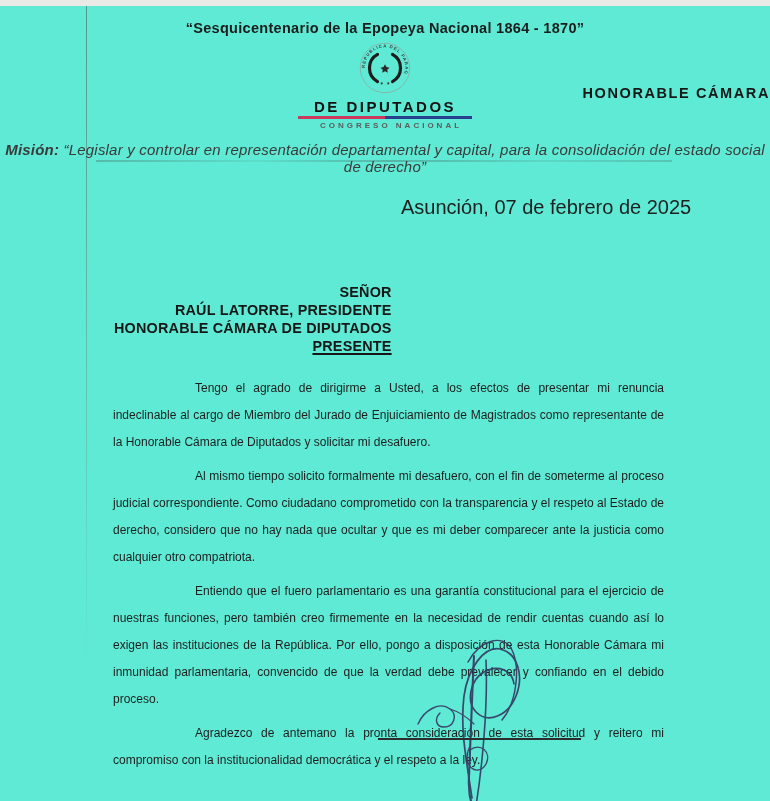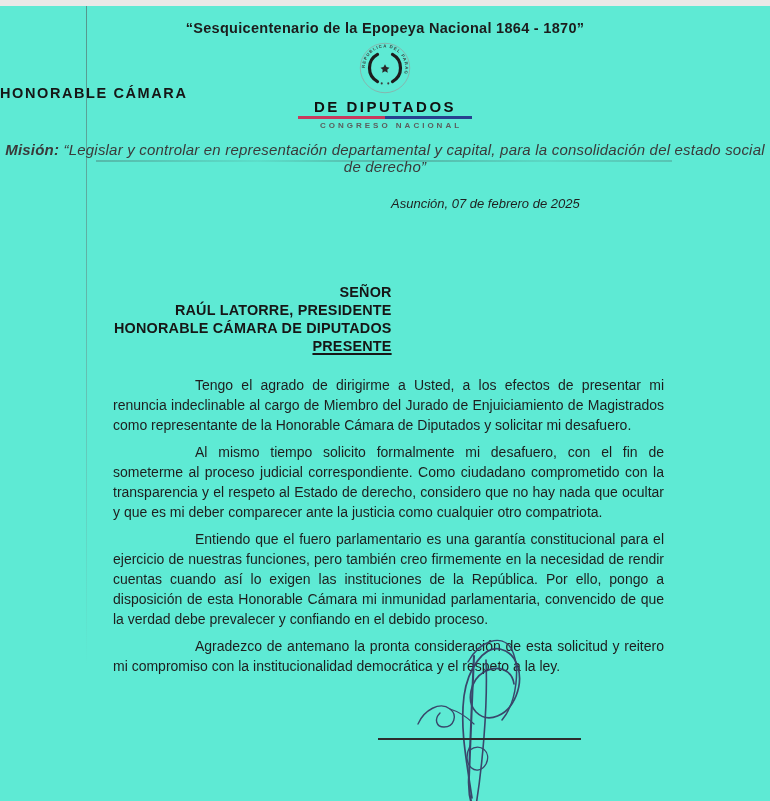--- a/index.html
+++ b/index.html
@@ -24,21 +24,21 @@
     background:linear-gradient(180deg,rgba(80,80,80,.55),rgba(110,110,110,.35) 55%,rgba(150,150,150,0));
   }
   
   .motto{
     position:absolute;top:14px;left:0;right:0;
     text-align:center;font-weight:bold;font-size:14.5px;
     letter-spacing:.3px;color:#1c1c1c;
   }
   .seal{position:absolute;top:34px;left:357px;width:56px;height:56px;}
   .org-line1{
-    position:absolute;top:79px;left:0;right:0;text-align:left;
+    position:absolute;top:79px;left:0;right:0;text-align:right;
     font-weight:bold;font-size:14.5px;letter-spacing:1.6px;color:#161616;
   }
   .org-line2{
     position:absolute;top:92px;left:0;right:0;text-align:center;
     font-weight:bold;font-size:15px;letter-spacing:2.5px;color:#111;
   }
   .org-underline{
     position:absolute;top:110px;left:298px;width:174px;height:3px;
     display:flex;
   }
@@ -52,37 +52,37 @@
     position:absolute;top:135px;left:0;right:0;text-align:center;
     font-style:italic;font-size:15px;color:#3a3a3a;letter-spacing:.2px;
   }
   .mission .mission-label{font-weight:bold;}
   .header-rule{
     position:absolute;top:154px;left:96px;right:98px;height:2px;
     background:linear-gradient(90deg,rgba(60,60,60,.28),rgba(60,60,60,.07) 28%,rgba(60,60,60,.30) 52%,rgba(60,60,60,.10) 78%,rgba(60,60,60,.22));
   }
   
   .dateline{
-    position:absolute;top:190px;left:391px;
-    font-size:13px;color:#1f1f1f;font-style:italic;
+    position:absolute;top:190px;left:401px;
+    font-size:20px;color:#1f1f1f;
   }
   .recipient{
     position:absolute;top:277px;left:114px;
     font-weight:bold;font-size:14.4px;line-height:18px;color:#161616;
     letter-spacing:.2px;
     text-align:right;
   }
   .recipient .underlined{
     text-decoration:underline;
     text-decoration-thickness:1.5px;
     text-underline-offset:2px;
   }
   .body-text{
     position:absolute;top:369px;left:113px;width:551px;
-    font-size:14px;line-height:20px;text-align:justify;color:#1e1e1e;
+    font-size:12px;line-height:27px;text-align:justify;color:#1e1e1e;
   }
   .body-text p{margin:0 0 7px 0;text-indent:82px;}
   
   .signature-svg{position:absolute;left:390px;top:622px;width:185px;height:179px;}
   .sig-rule{
     position:absolute;top:732px;left:378px;width:203px;height:2px;background:#2d2d2d;
   }
   .signer{
     position:absolute;top:738px;left:378px;width:203px;
     text-align:center;font-weight:bold;font-size:13.8px;line-height:17.5px;

